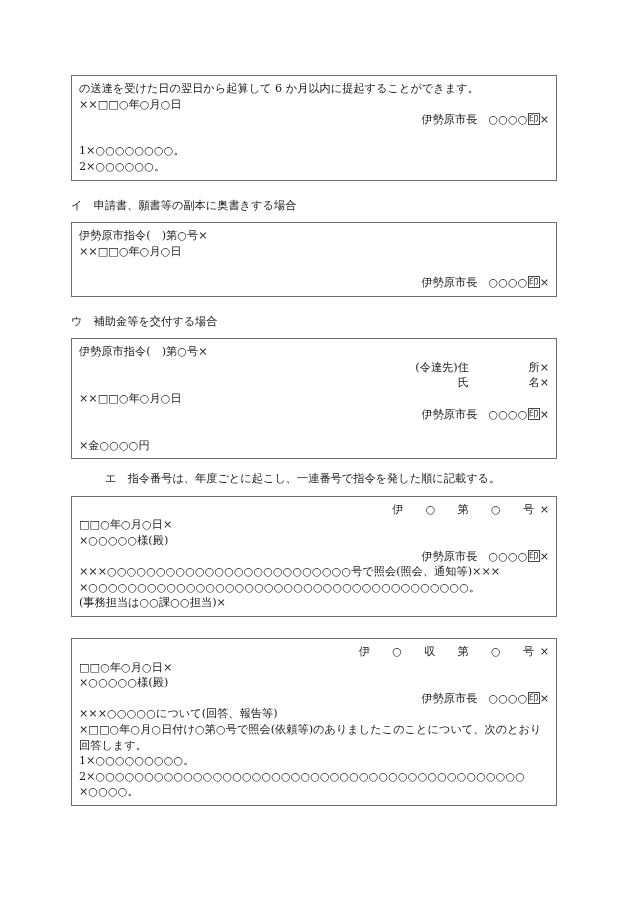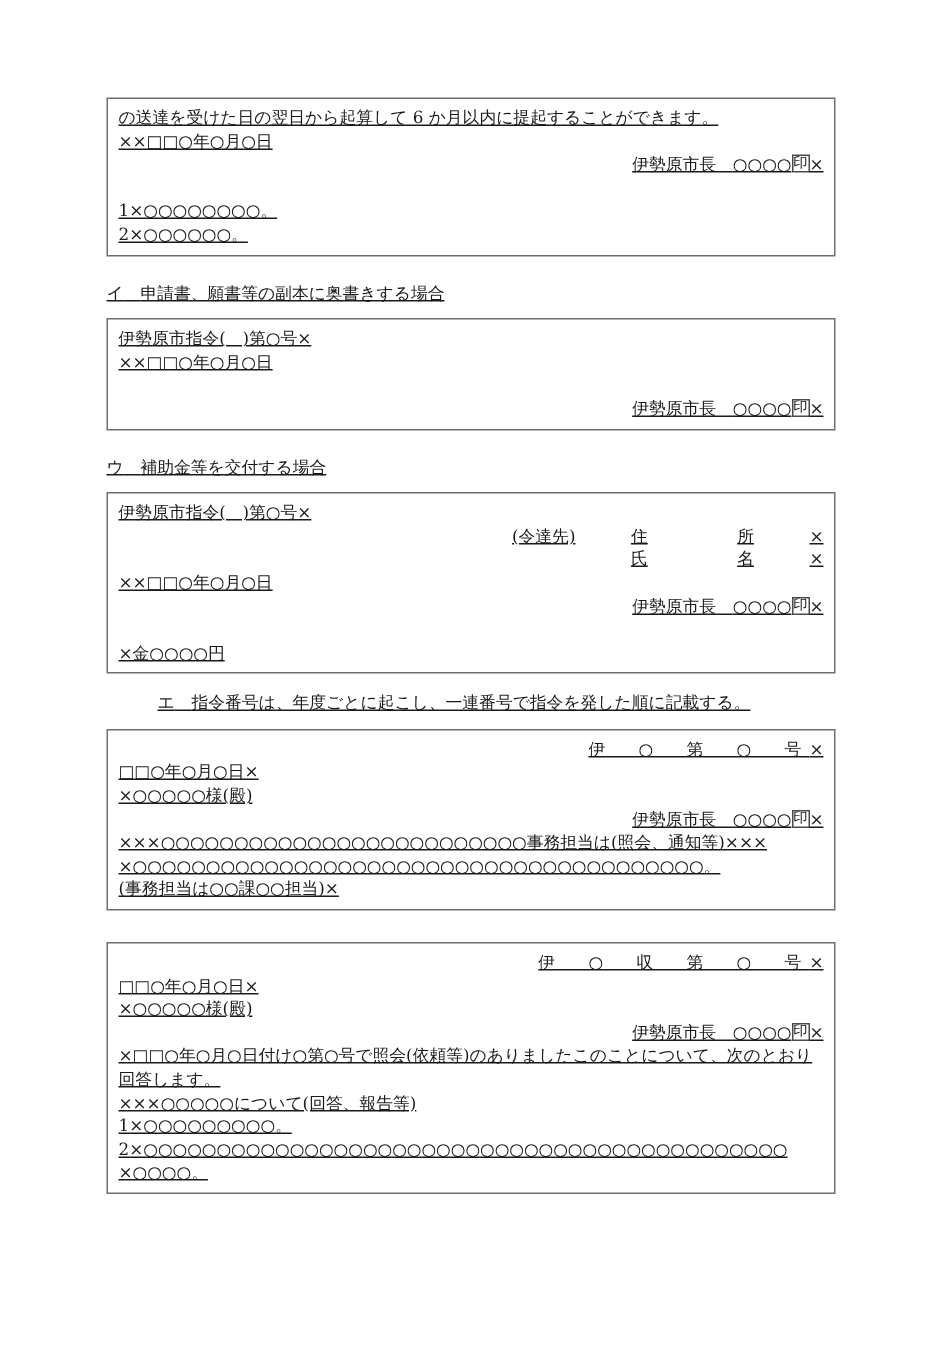--- a/index.html
+++ b/index.html
@@ -18,23 +18,22 @@
   .page {
     position: absolute;
     left: 0; top: 0;
     width: 630px;
     height: 903px;
     background: #fff;
   }
   .content {
     position: absolute;
     left: 71px;
-    top: 65px;
+    top: 75px;
     width: 486px;
-    text-decoration: underline;
   }
 
   
   .formbox {
     border: 1px solid #6e6e6e;
     box-sizing: border-box;
     width: 486px;
     padding: 5px 7px 5px 7px;
     background: #fff;
     margin: 0;
@@ -91,21 +90,20 @@
     overflow: hidden;
   }
 
   
   .spreadrow {
     font-size: 11.2px;
     line-height: 15.6px;
     display: flex;
     justify-content: flex-end;
     white-space: pre;
-    gap: 37px;
   }
   .spreadrow .lead { }
   .spreadrow .spread {
     display: inline-flex;
     justify-content: space-between;
     width: 82px;
   }
   .spreadrow .tail { }
 
   
@@ -173,33 +171,33 @@
 
 
 
     <div class="gap-sm"></div>
 
     <div class="formbox">
       <div class="docnum"><span class="trk">伊　○　第　○　号</span><span>×</span></div>
       <div class="dateline">□□○年○月○日×</div>
       <div class="ln">×○○○○○様(殿)</div>
       <div class="sigline"><span>伊勢原市長</span><span>　</span><span>○○○○</span><span class="seal">印</span><span>×</span></div>
-      <div class="ln">×××○○○○○○○○○○○○○○○○○○○○○○○○○事務担当は(照会、通知等)×××</div>
+      <div class="ln">×××○○○○○○○○○○○○○○○○○○○○○○○○○号で照会(照会、通知等)×××</div>
       <div class="ln">×○○○○○○○○○○○○○○○○○○○○○○○○○○○○○○○○○○○○○○○。</div>
       <div class="ln right">(事務担当は○○課○○担当)×</div>
     </div>
 
     <div class="gap-xl"></div>
 
     <div class="formbox">
       <div class="docnum"><span class="trk">伊　○　収　第　○　号</span><span>×</span></div>
       <div class="dateline">□□○年○月○日×</div>
       <div class="ln">×○○○○○様(殿)</div>
       <div class="sigline"><span>伊勢原市長</span><span>　</span><span>○○○○</span><span class="seal">印</span><span>×</span></div>
+      <div class="ln">×××○○○○○について(回答、報告等)</div>
       <div class="ln wrap">×□□○年○月○日付け○第○号で照会(依頼等)のありましたこのことについて、次のとおり回答します。</div>
-      <div class="ln">×××○○○○○について(回答、報告等)</div>
       <div class="ln">1×○○○○○○○○○。</div>
       <div class="ln">2×○○○○○○○○○○○○○○○○○○○○○○○○○○○○○○○○○○○○○○○○○○○○</div>
       <div class="ln">×○○○○。</div>
     </div>
 
   </div>
 </div>
 
 </body></html>

